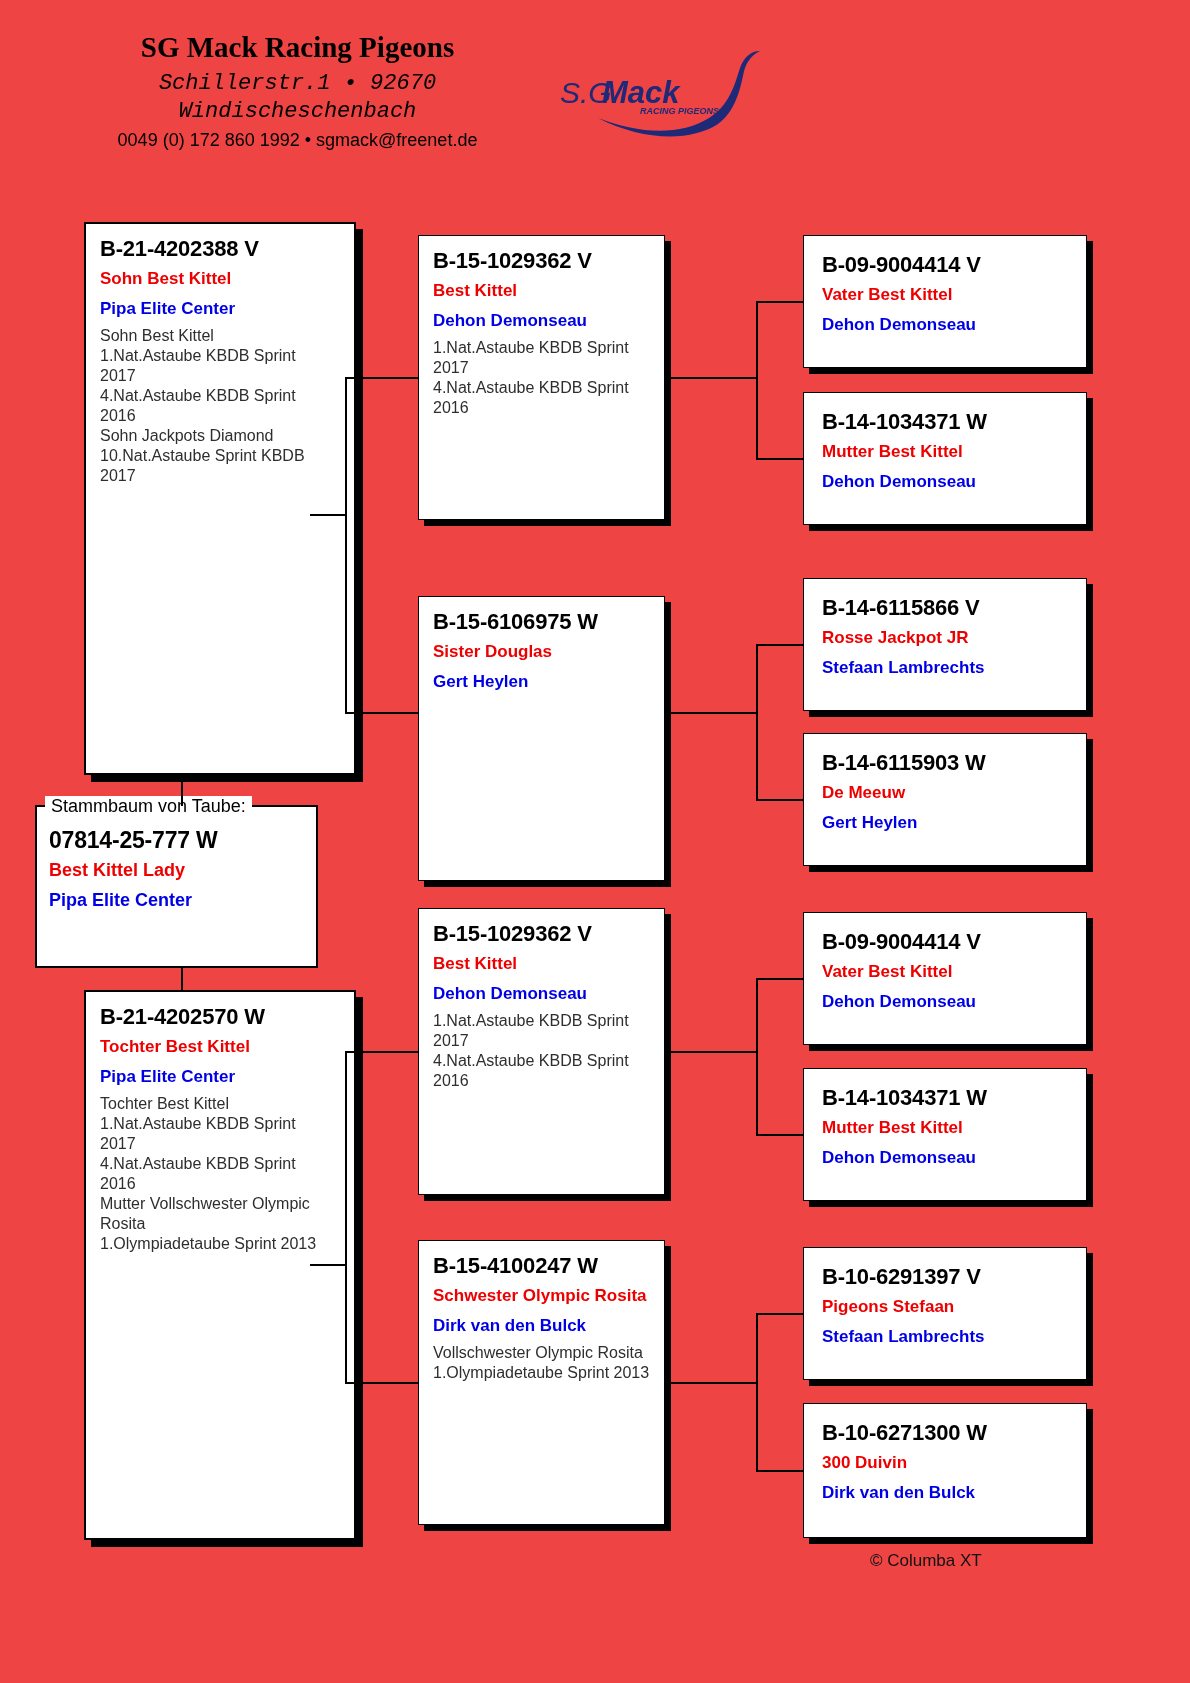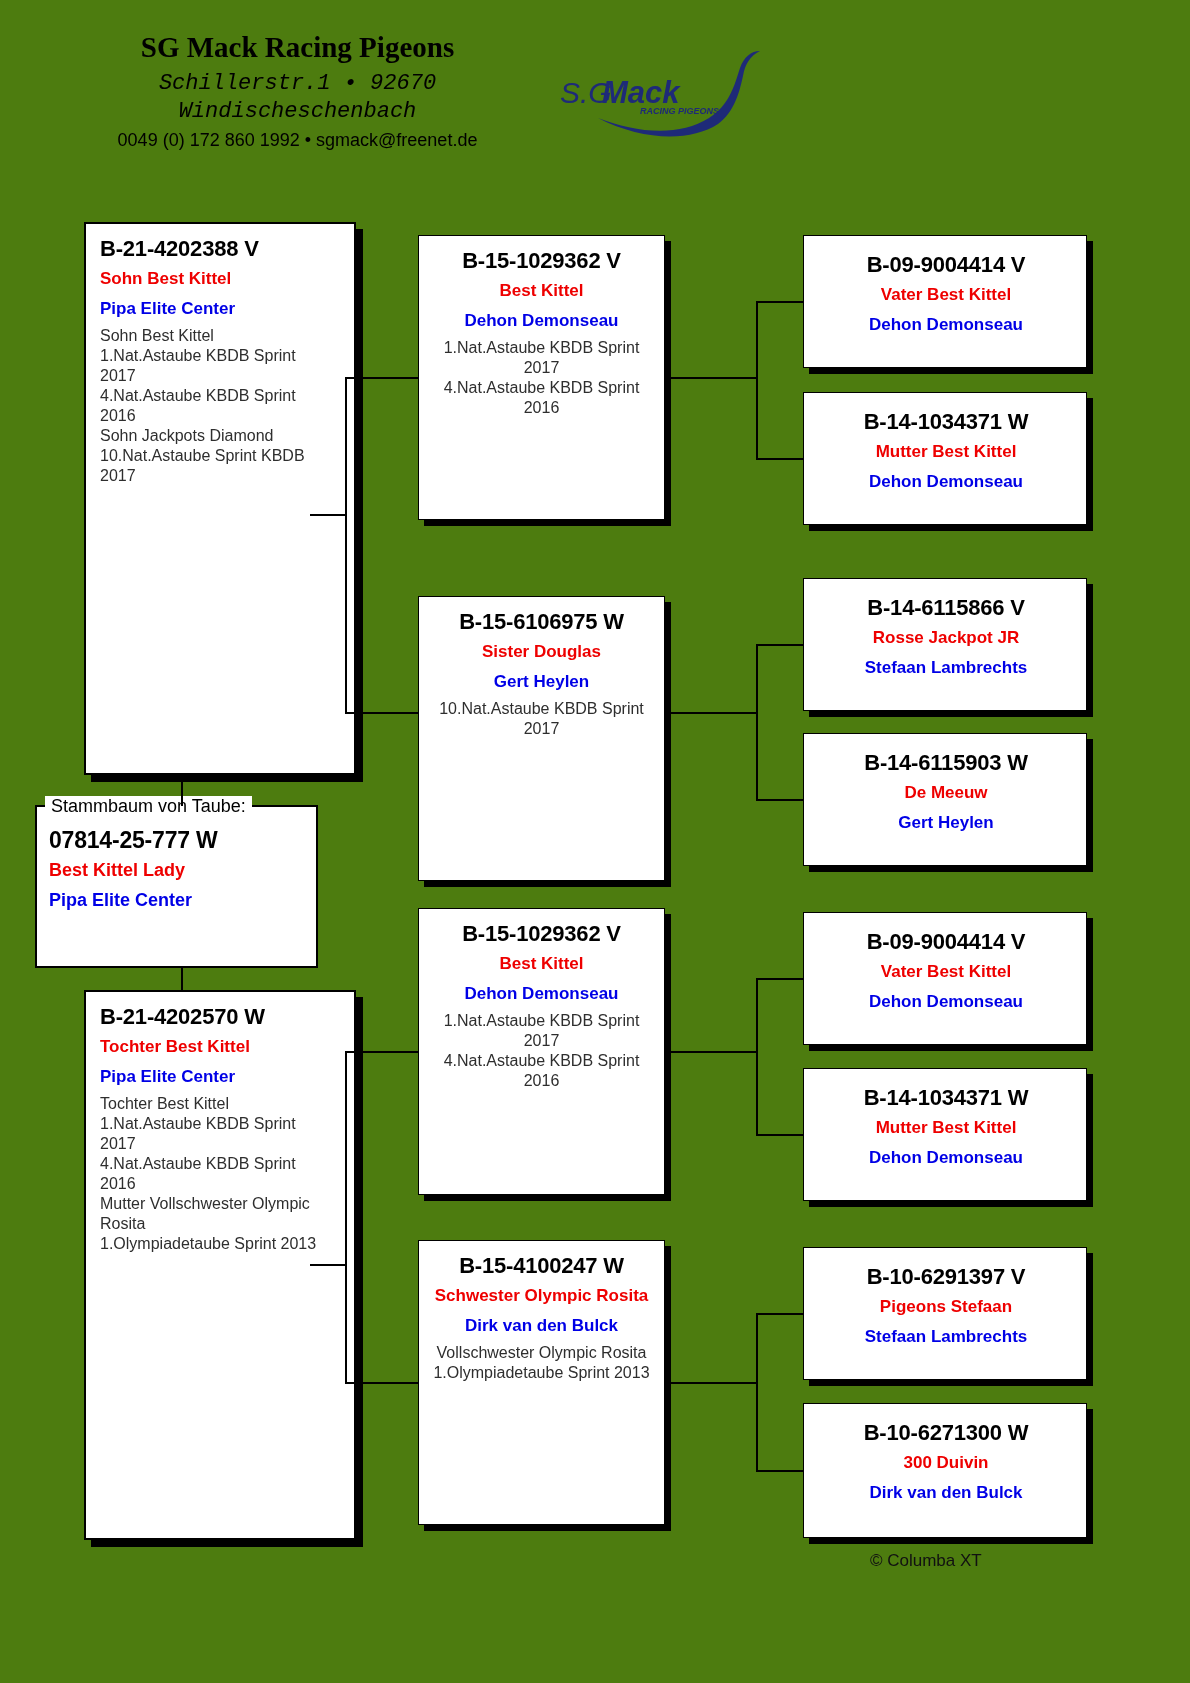--- a/index.html
+++ b/index.html
@@ -1,33 +1,33 @@
 <!DOCTYPE html>
 <html style="--red: #ee0000; --blue: #0000e6; --navy: #1e2a78;"><head>
 <meta charset="utf-8">
 <style>
   html,body{margin:0;padding:0;background:#fff;}
   #page{
-    position:relative;width:1190px;height:1683px;background:#4d7c0f;overflow:hidden;
+    position:relative;width:1190px;height:1683px;background:#ef4444;overflow:hidden;
     font-family:"Liberation Sans","DejaVu Sans",sans-serif;color:#000;
   }
   
   .letterhead{position:absolute;left:40px;top:30px;width:515px;text-align:center;}
   .lh-title{font-family:"Liberation Serif","DejaVu Serif",serif;font-weight:bold;font-size:29px;line-height:34px;}
   .lh-address{font-style:italic;font-size:22px;line-height:28px;margin-top:6px;font-family:Liberation Mono, monospace;}
   .lh-contact{font-size:18px;line-height:24px;margin-top:2px;}
   .logo{position:absolute;left:558px;top:48px;width:208px;height:100px;}
   .logo svg{display:block;width:100%;height:100%;}
   
   .pbox{
     position:absolute;background:#fff;border:2px solid #000;
     box-shadow:7px 7px 0 #000;box-sizing:border-box;
     padding:11px 14px 10px 14px;
   }
-  .pbox.thin{border-width:1px;box-shadow:6px 6px 0 #000;text-align:center;}
+  .pbox.thin{border-width:1px;box-shadow:6px 6px 0 #000;}
   .pbox.g1{padding-right:36px;margin-left:46px;}
   .pbox.g3{padding:15px 16px 10px 18px;}
   .ring{font-size:22px;font-weight:bold;line-height:27px;letter-spacing:-0.2px;}
   .pname{font-size:17px;font-weight:bold;line-height:21px;color:var(--red);margin-top:6px;}
   .pfancier{font-size:17px;font-weight:bold;line-height:21px;color:var(--blue);margin-top:9px;}
   .pdetails{margin-top:7px;font-size:16px;line-height:20px;color:#2e2e2e;}
   
   .subject{
     position:absolute;left:35px;top:805px;width:283px;height:163px;
     border:2px solid #000;box-sizing:border-box;background:#fff;
@@ -107,23 +107,20 @@
     <div class="pdetails">
       <div>1.Nat.Astaube KBDB Sprint 2017</div>
       <div>4.Nat.Astaube KBDB Sprint 2016</div>
     </div>
   </div>
 
   <div class="pbox thin" style="left:418px;top:596px;width:247px;height:285px">
     <div class="ring">B-15-6106975 W</div>
     <div class="pname">Sister Douglas</div>
     <div class="pfancier">Gert Heylen</div>
-    <div class="pdetails">
-      <div>10.Nat.Astaube KBDB Sprint 2017</div>
-    </div>
   </div>
 
   <div class="pbox thin" style="left:418px;top:908px;width:247px;height:287px">
     <div class="ring">B-15-1029362 V</div>
     <div class="pname">Best Kittel</div>
     <div class="pfancier">Dehon Demonseau</div>
     <div class="pdetails">
       <div>1.Nat.Astaube KBDB Sprint 2017</div>
       <div>4.Nat.Astaube KBDB Sprint 2016</div>
     </div>

